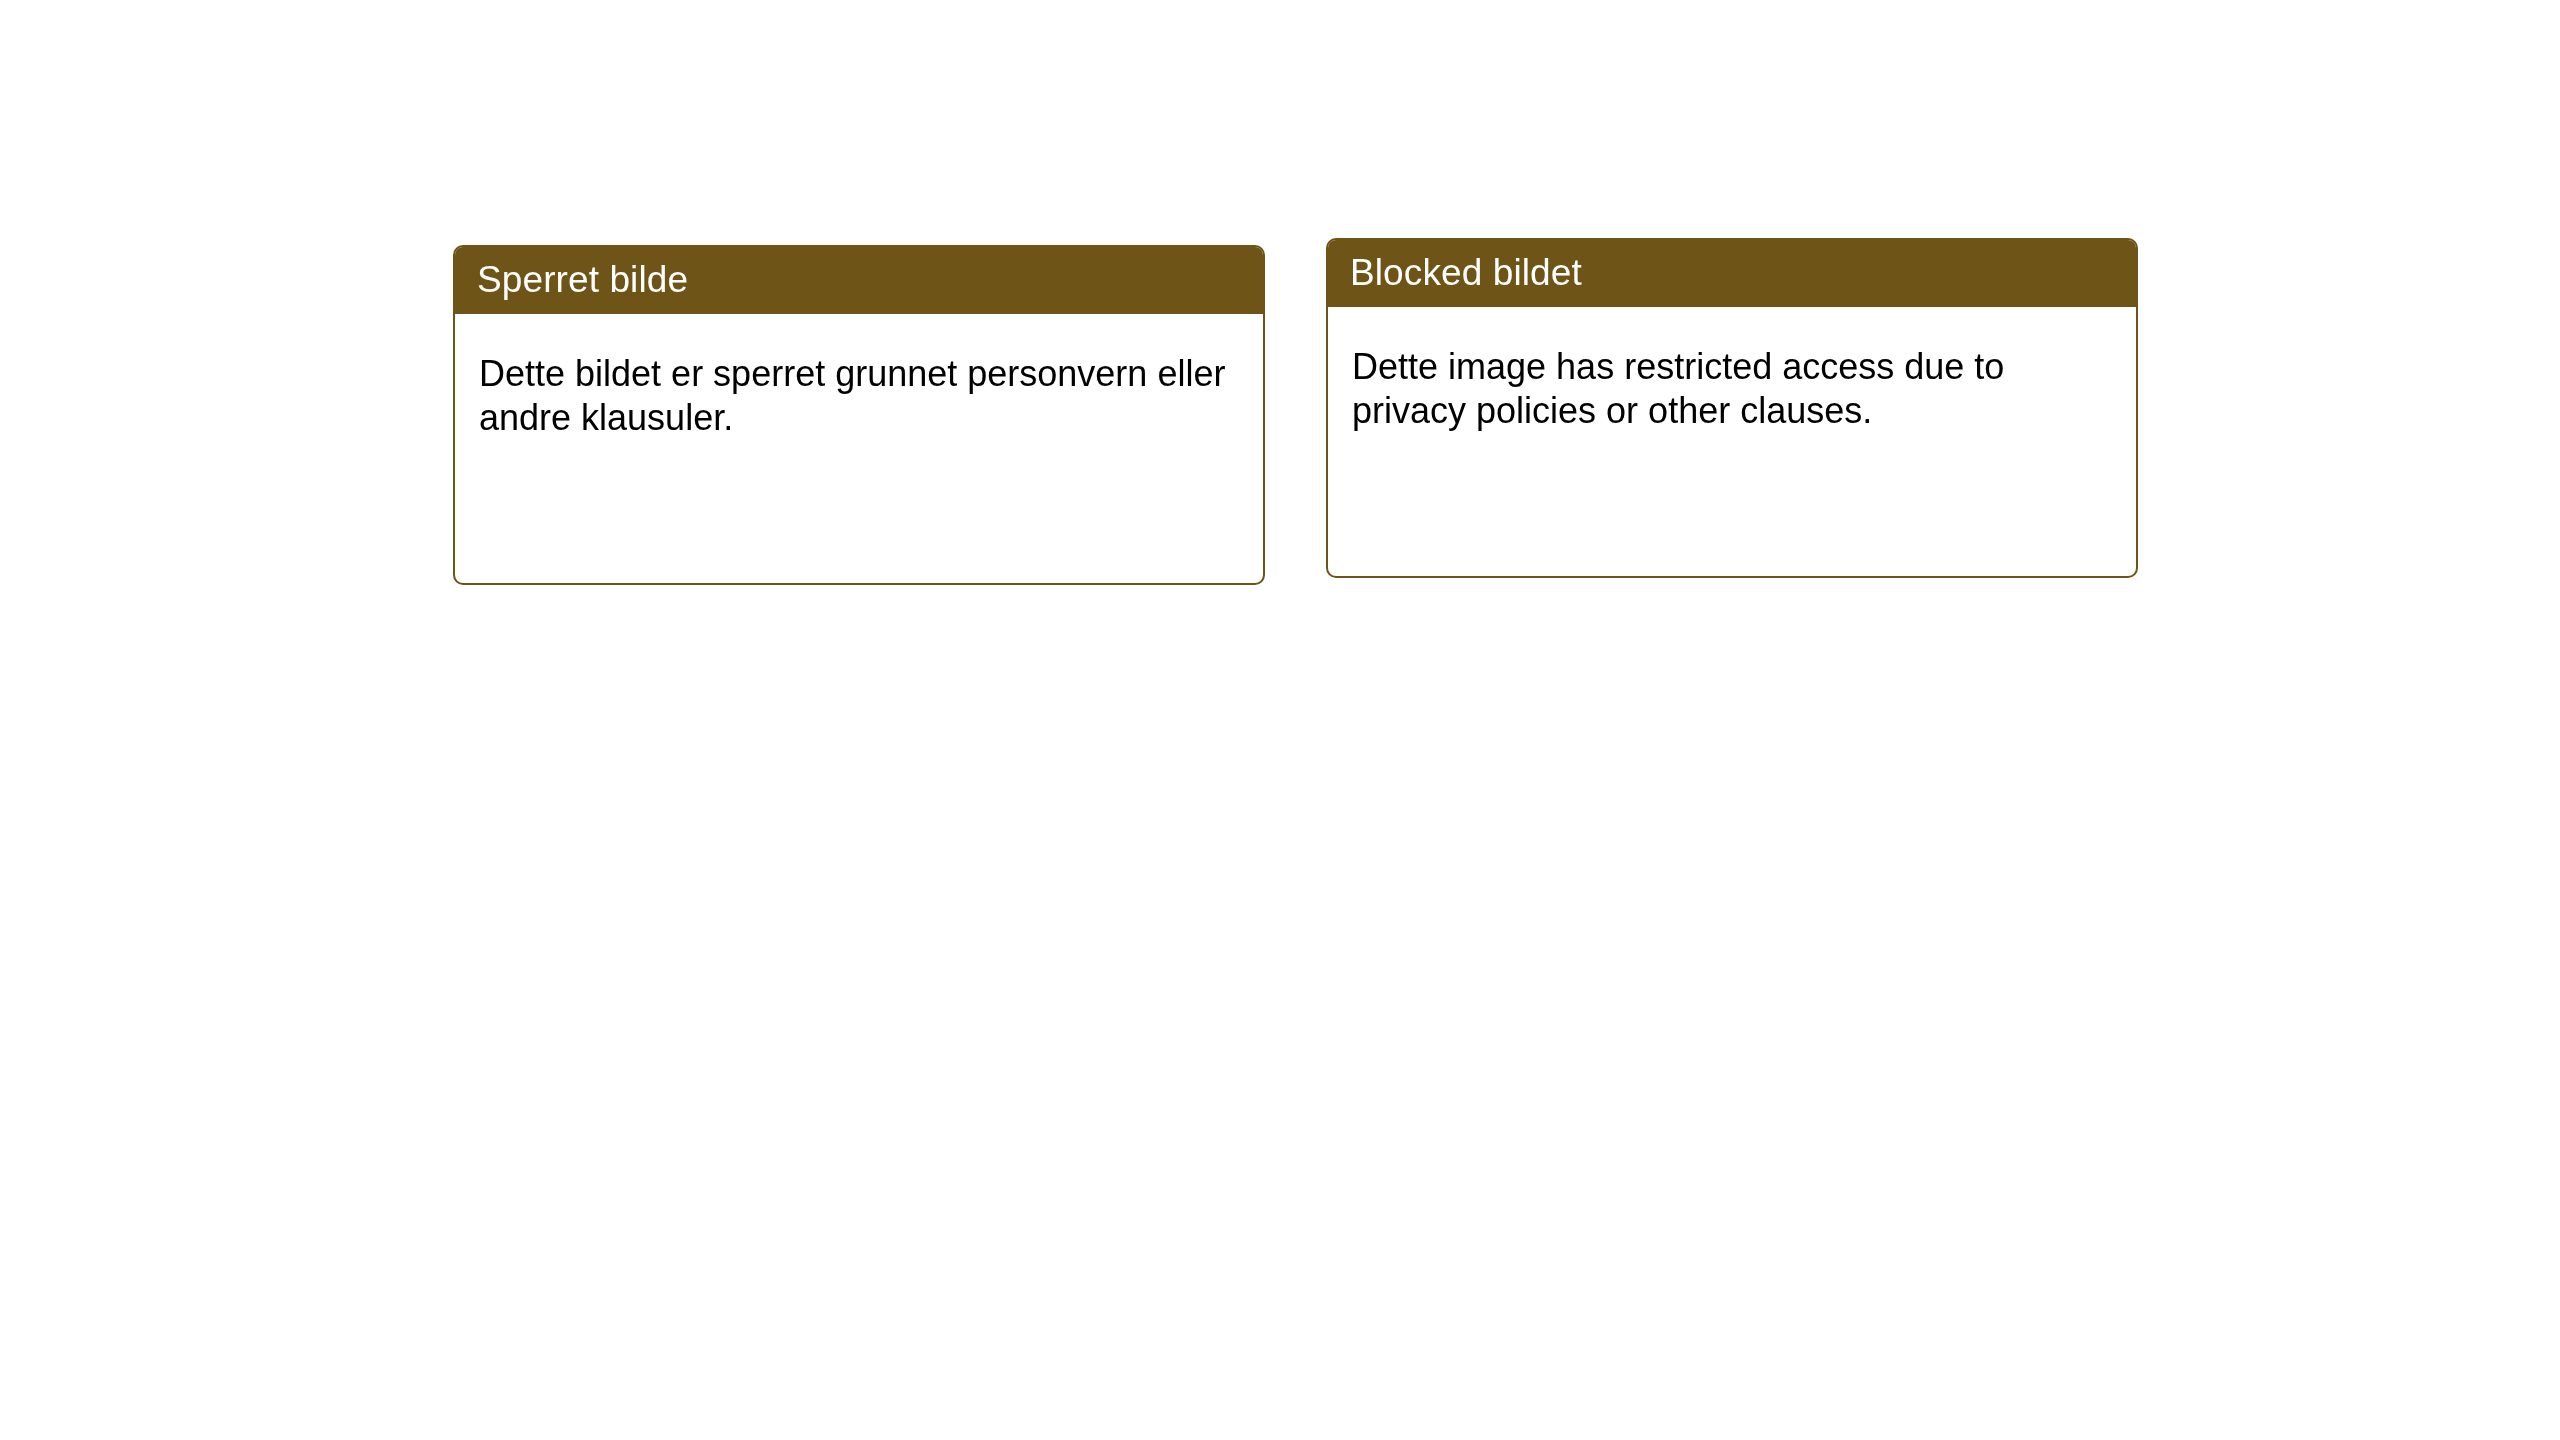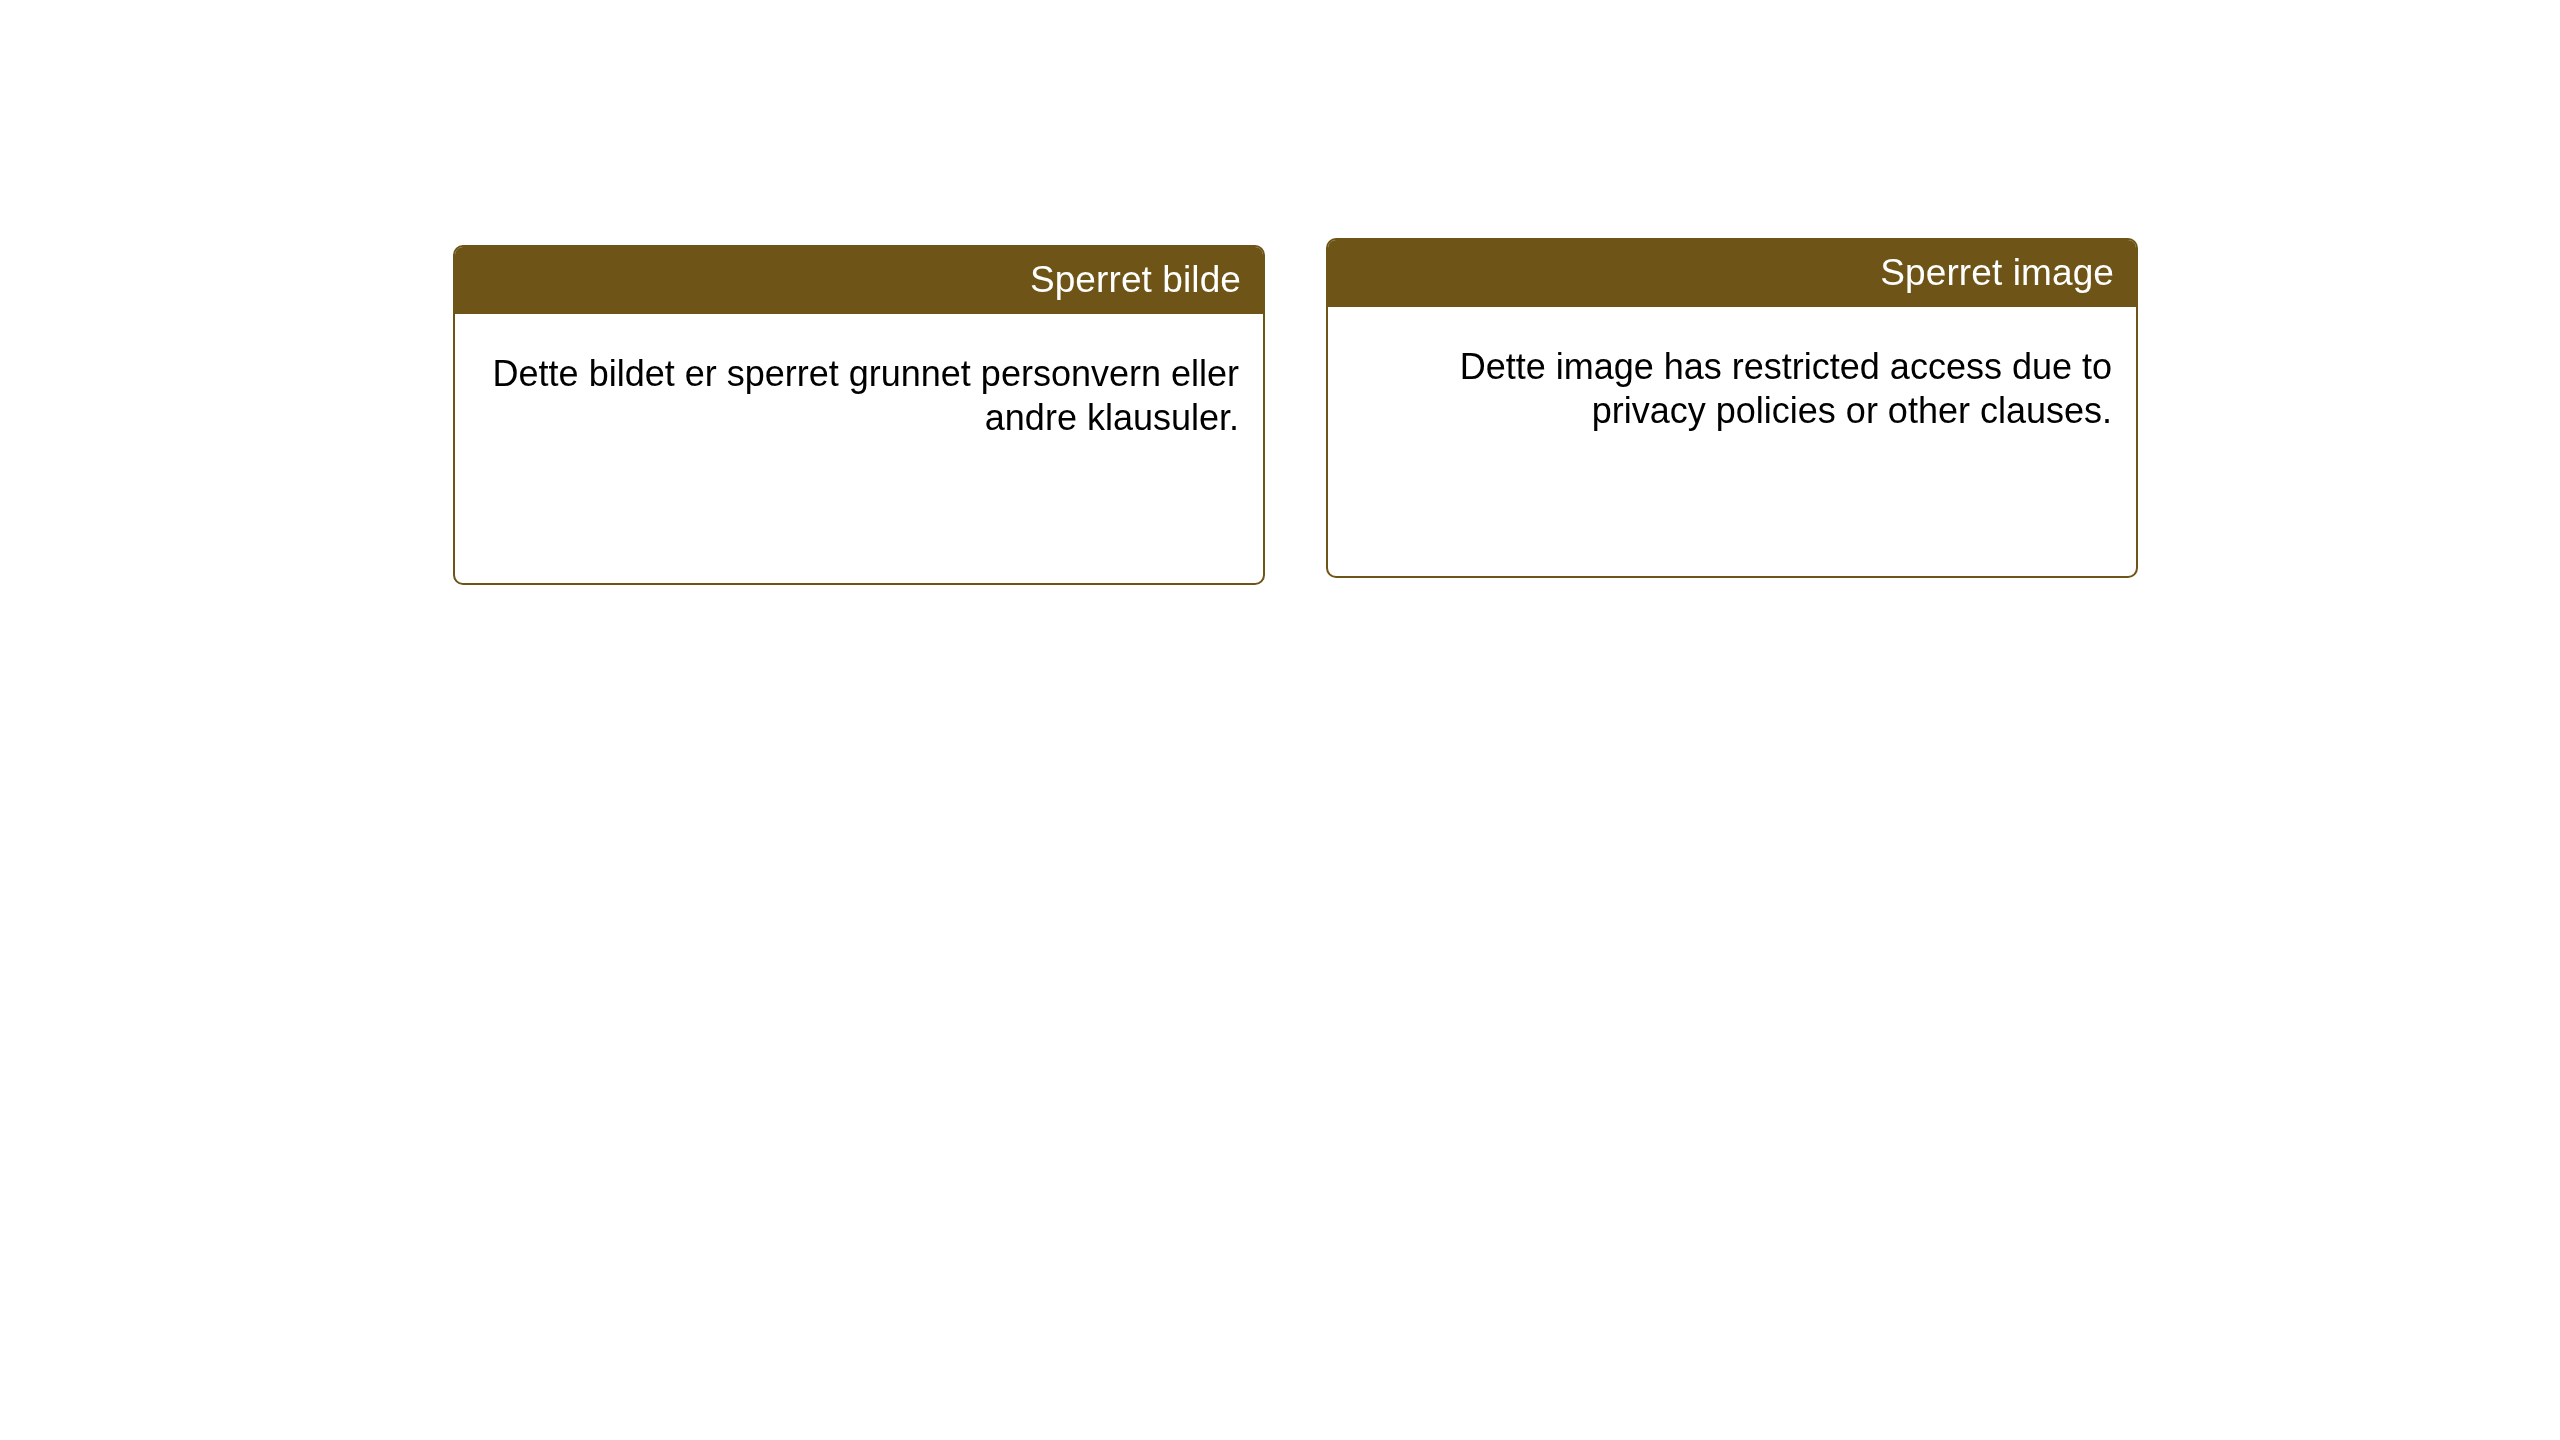--- a/index.html
+++ b/index.html
@@ -20,21 +20,20 @@
     height: 1440px;
     background: #ffffff;
   }
   .notice-card {
     position: absolute;
     box-sizing: border-box;
     background: #ffffff;
     border: 2px solid #6e5417;
     border-radius: 10px;
     overflow: hidden;
-    text-align: right;
   }
   .notice-card .card-header {
     background: #6e5417;
     color: #ffffff;
     font-size: 37px;
     line-height: 1.0;
     padding: 14px 22px 16px 22px;
     white-space: nowrap;
     letter-spacing: 0.1px;
   }
@@ -67,19 +66,19 @@
 <div class="stage">
 
   <div class="notice-card" id="card-no">
     <div class="card-header">Sperret bilde</div>
     <div class="card-body">
       <p>Dette bildet er sperret grunnet personvern eller andre klausuler.</p>
     </div>
   </div>
 
   <div class="notice-card" id="card-en">
-    <div class="card-header">Sperret image</div>
+    <div class="card-header">Blocked bildet</div>
     <div class="card-body">
       <p>Dette image has restricted access due to privacy policies or other clauses.</p>
     </div>
   </div>
 
 </div>
 
 </body></html>

